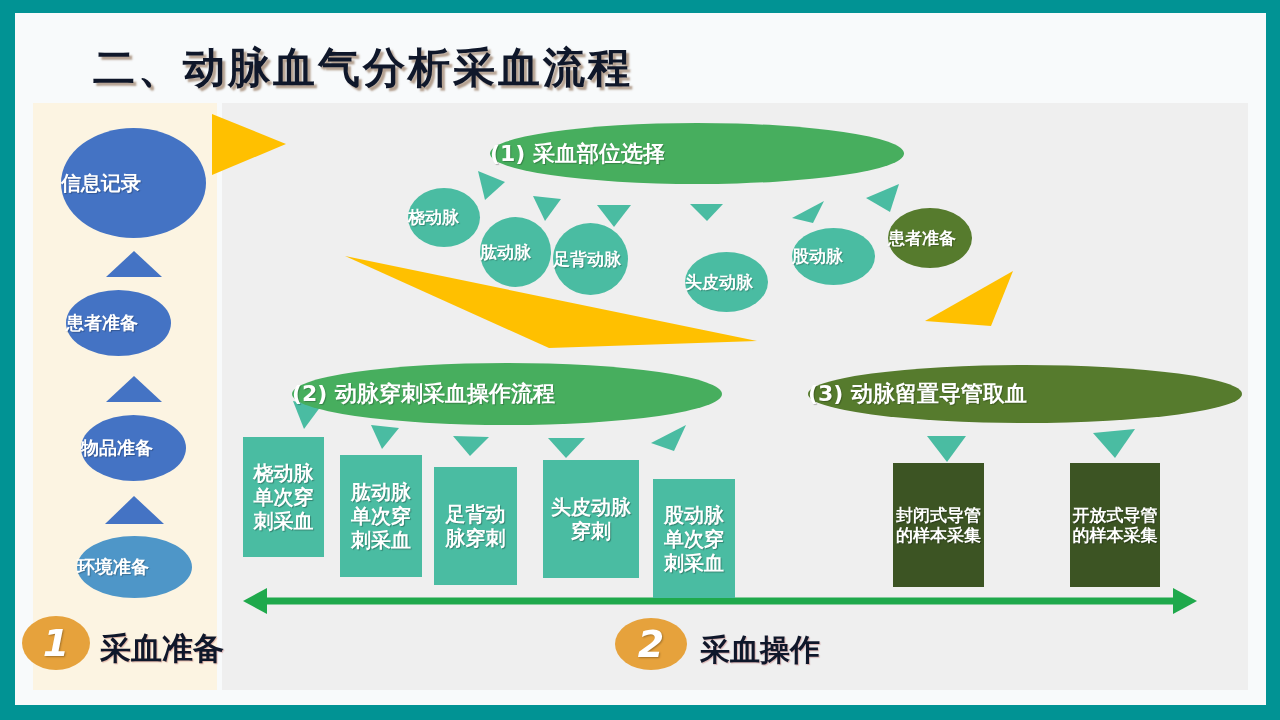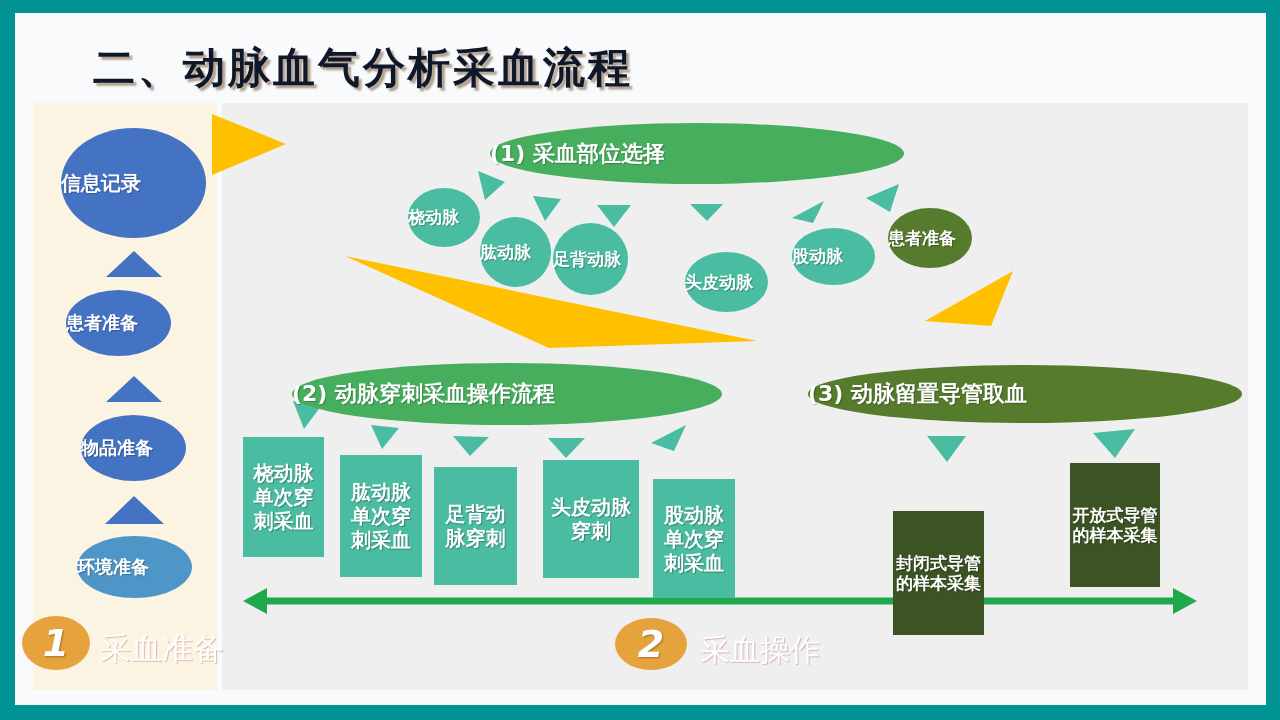--- a/index.html
+++ b/index.html
@@ -19,21 +19,21 @@
   .teal{background:#4ABCA2;}
   .olive{background:#567B2D;}
   .rect{position:absolute;display:flex;align-items:center;justify-content:center;color:#fff;
     font-weight:bold;text-align:center;text-shadow:1px 1px 1px rgba(0,0,0,0.3);
     word-break:break-all;line-height:1.2;}
   .rect.teal{background:#4ABCA2;}
   .rect.dark{background:#3C5423;}
   .badge{position:absolute;border-radius:50%;background:#E6A23C;color:#fff;display:flex;
     align-items:center;justify-content:center;font-weight:bold;font-style:italic;
     text-shadow:1px 1px 2px rgba(0,0,0,0.3);}
-  .badge-label{position:absolute;color:#ffffff;font-weight:400;white-space:nowrap;
+  .badge-label{position:absolute;color:#0f172a;font-weight:700;white-space:nowrap;
     text-shadow:1px 1px 1px rgba(150,0,0,0.25);}
   .f17{font-size:17px;} .f18{font-size:18px;} .f20{font-size:20px;} .f22{font-size:22px;}
 </style>
 </head>
 <body>
 
 <div class="slide">
   <div class="canvas"></div>
   <div class="sidebar-bg"></div>
   <div class="panel-bg"></div>
@@ -125,21 +125,21 @@
   <div class="rect teal f20" style="left:543px;top:460px;width:96px;height:118px;padding:0 6px;box-sizing:border-box;">
     <span>头皮动脉穿刺</span>
   </div>
   <div class="rect teal f20" style="left:653px;top:457px;width:82px;height:119px;padding:0 6px;box-sizing:border-box;margin-top:22px;">
     <span>股动脉单次穿刺采血</span>
   </div>
 
   <div class="ell olive f22" style="left:808px;top:365px;width:434px;height:58px;">
     <span>(3) 动脉留置导管取血</span>
   </div>
-  <div class="rect dark f17" style="left:893px;top:463px;width:91px;height:124px;padding:0 2px;box-sizing:border-box;margin-top:48px;">
+  <div class="rect dark f17" style="left:893px;top:463px;width:91px;height:124px;padding:0 2px;box-sizing:border-box;">
     <span>封闭式导管的样本采集</span>
   </div>
   <div class="rect dark f17" style="left:1070px;top:463px;width:90px;height:124px;padding:0 2px;box-sizing:border-box;">
     <span>开放式导管的样本采集</span>
   </div>
 
   <div class="badge" style="left:615px;top:618px;width:72px;height:52px;font-size:38px;">
     <span>2</span>
   </div>
   <div class="badge-label" style="left:700px;top:630px;font-size:30px;">采血操作</div>

